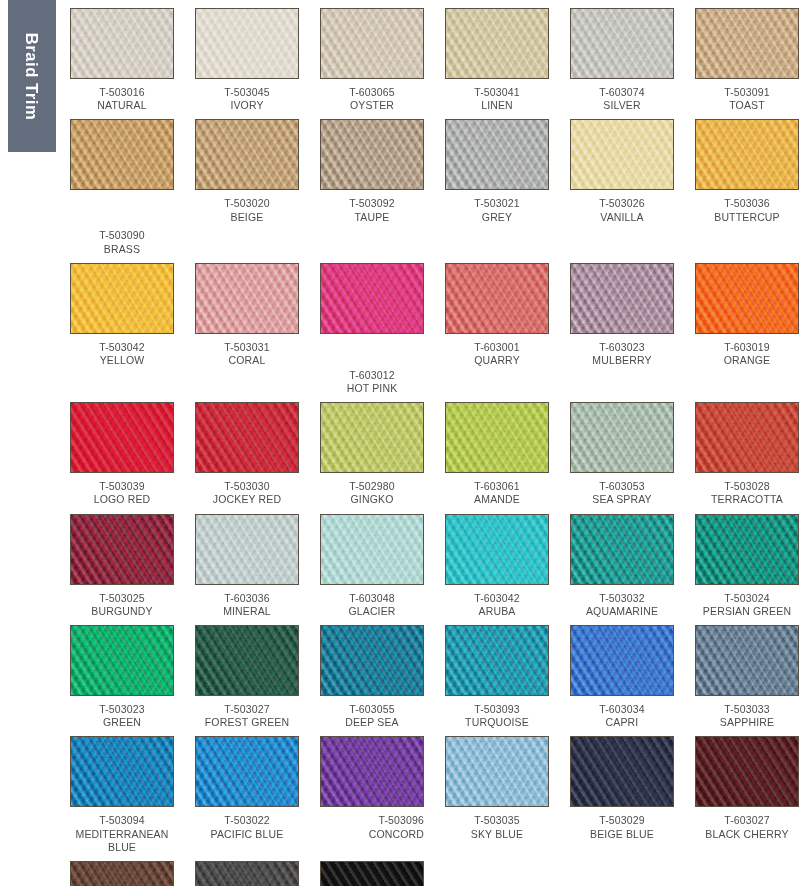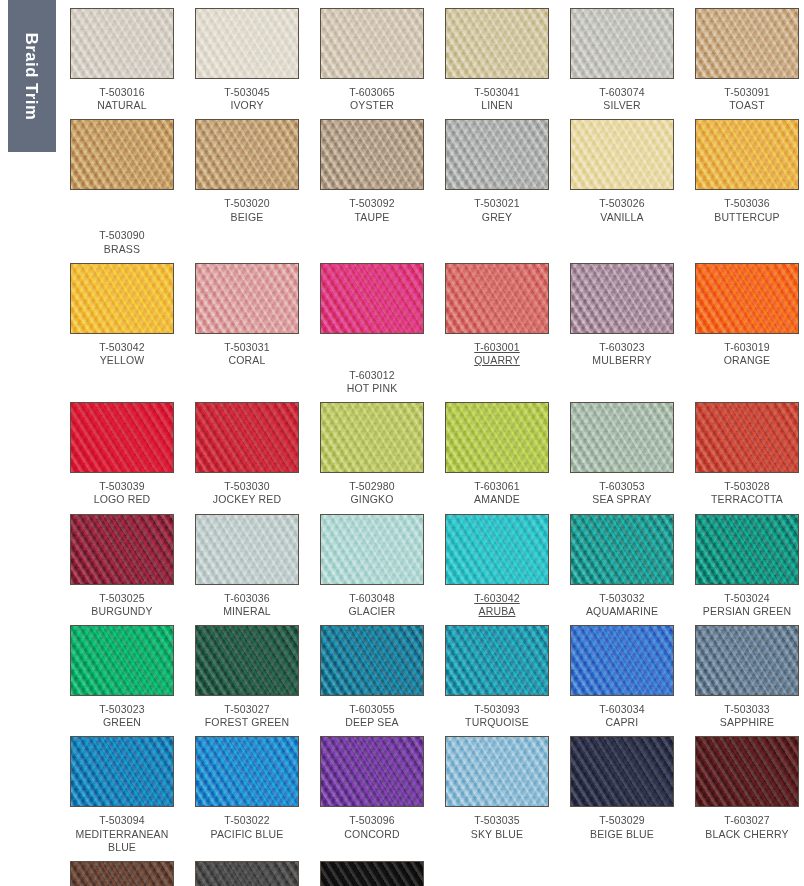--- a/index.html
+++ b/index.html
@@ -278,21 +278,21 @@
         <div class="swatch-label" style="color: rgb(76, 76, 76); margin-top: 28px;">
           <span class="swatch-code">T-603012</span>
           <span class="swatch-name">HOT PINK</span>
         </div>
       </div>
       <div class="swatch-cell">
         <div class="swatch-chip" style="background-color: rgb(207, 95, 91); border-color: rgb(90, 80, 70);">
           <div class="weave"></div>
           <div class="sheen"></div>
         </div>
-        <div class="swatch-label" style="color: rgb(76, 76, 76); text-decoration: underline;">
+        <div class="swatch-label" style="color: rgb(76, 76, 76);">
           <span class="swatch-code">T-603001</span>
           <span class="swatch-name">QUARRY</span>
         </div>
       </div>
       <div class="swatch-cell">
         <div class="swatch-chip" style="background-color: rgb(157, 127, 146); border-color: rgb(90, 80, 70);">
           <div class="weave"></div>
           <div class="sheen"></div>
         </div>
         <div class="swatch-label" style="color: rgb(76, 76, 76);">
@@ -398,21 +398,21 @@
         <div class="swatch-label" style="color: rgb(76, 76, 76);">
           <span class="swatch-code">T-603048</span>
           <span class="swatch-name">GLACIER</span>
         </div>
       </div>
       <div class="swatch-cell">
         <div class="swatch-chip" style="background-color: rgb(36, 183, 189); border-color: rgb(90, 80, 70);">
           <div class="weave"></div>
           <div class="sheen"></div>
         </div>
-        <div class="swatch-label" style="color: rgb(76, 76, 76); text-decoration: underline;">
+        <div class="swatch-label" style="color: rgb(76, 76, 76);">
           <span class="swatch-code">T-603042</span>
           <span class="swatch-name">ARUBA</span>
         </div>
       </div>
       <div class="swatch-cell">
         <div class="swatch-chip" style="background-color: rgb(22, 136, 127); border-color: rgb(90, 80, 70);">
           <div class="weave"></div>
           <div class="sheen"></div>
         </div>
         <div class="swatch-label" style="color: rgb(76, 76, 76);">
@@ -508,21 +508,21 @@
         <div class="swatch-label" style="color: rgb(76, 76, 76);">
           <span class="swatch-code">T-503022</span>
           <span class="swatch-name">PACIFIC BLUE</span>
         </div>
       </div>
       <div class="swatch-cell">
         <div class="swatch-chip" style="background-color: rgb(97, 48, 140); border-color: rgb(90, 80, 70);">
           <div class="weave"></div>
           <div class="sheen"></div>
         </div>
-        <div class="swatch-label" style="color: rgb(76, 76, 76);">
+        <div class="swatch-label" style="color: rgb(76, 76, 76); text-align: right;">
           <span class="swatch-code">T-503096</span>
           <span class="swatch-name">CONCORD</span>
         </div>
       </div>
       <div class="swatch-cell">
         <div class="swatch-chip" style="background-color: rgb(127, 179, 208); border-color: rgb(90, 80, 70);">
           <div class="weave"></div>
           <div class="sheen"></div>
         </div>
         <div class="swatch-label" style="color: rgb(76, 76, 76);">

